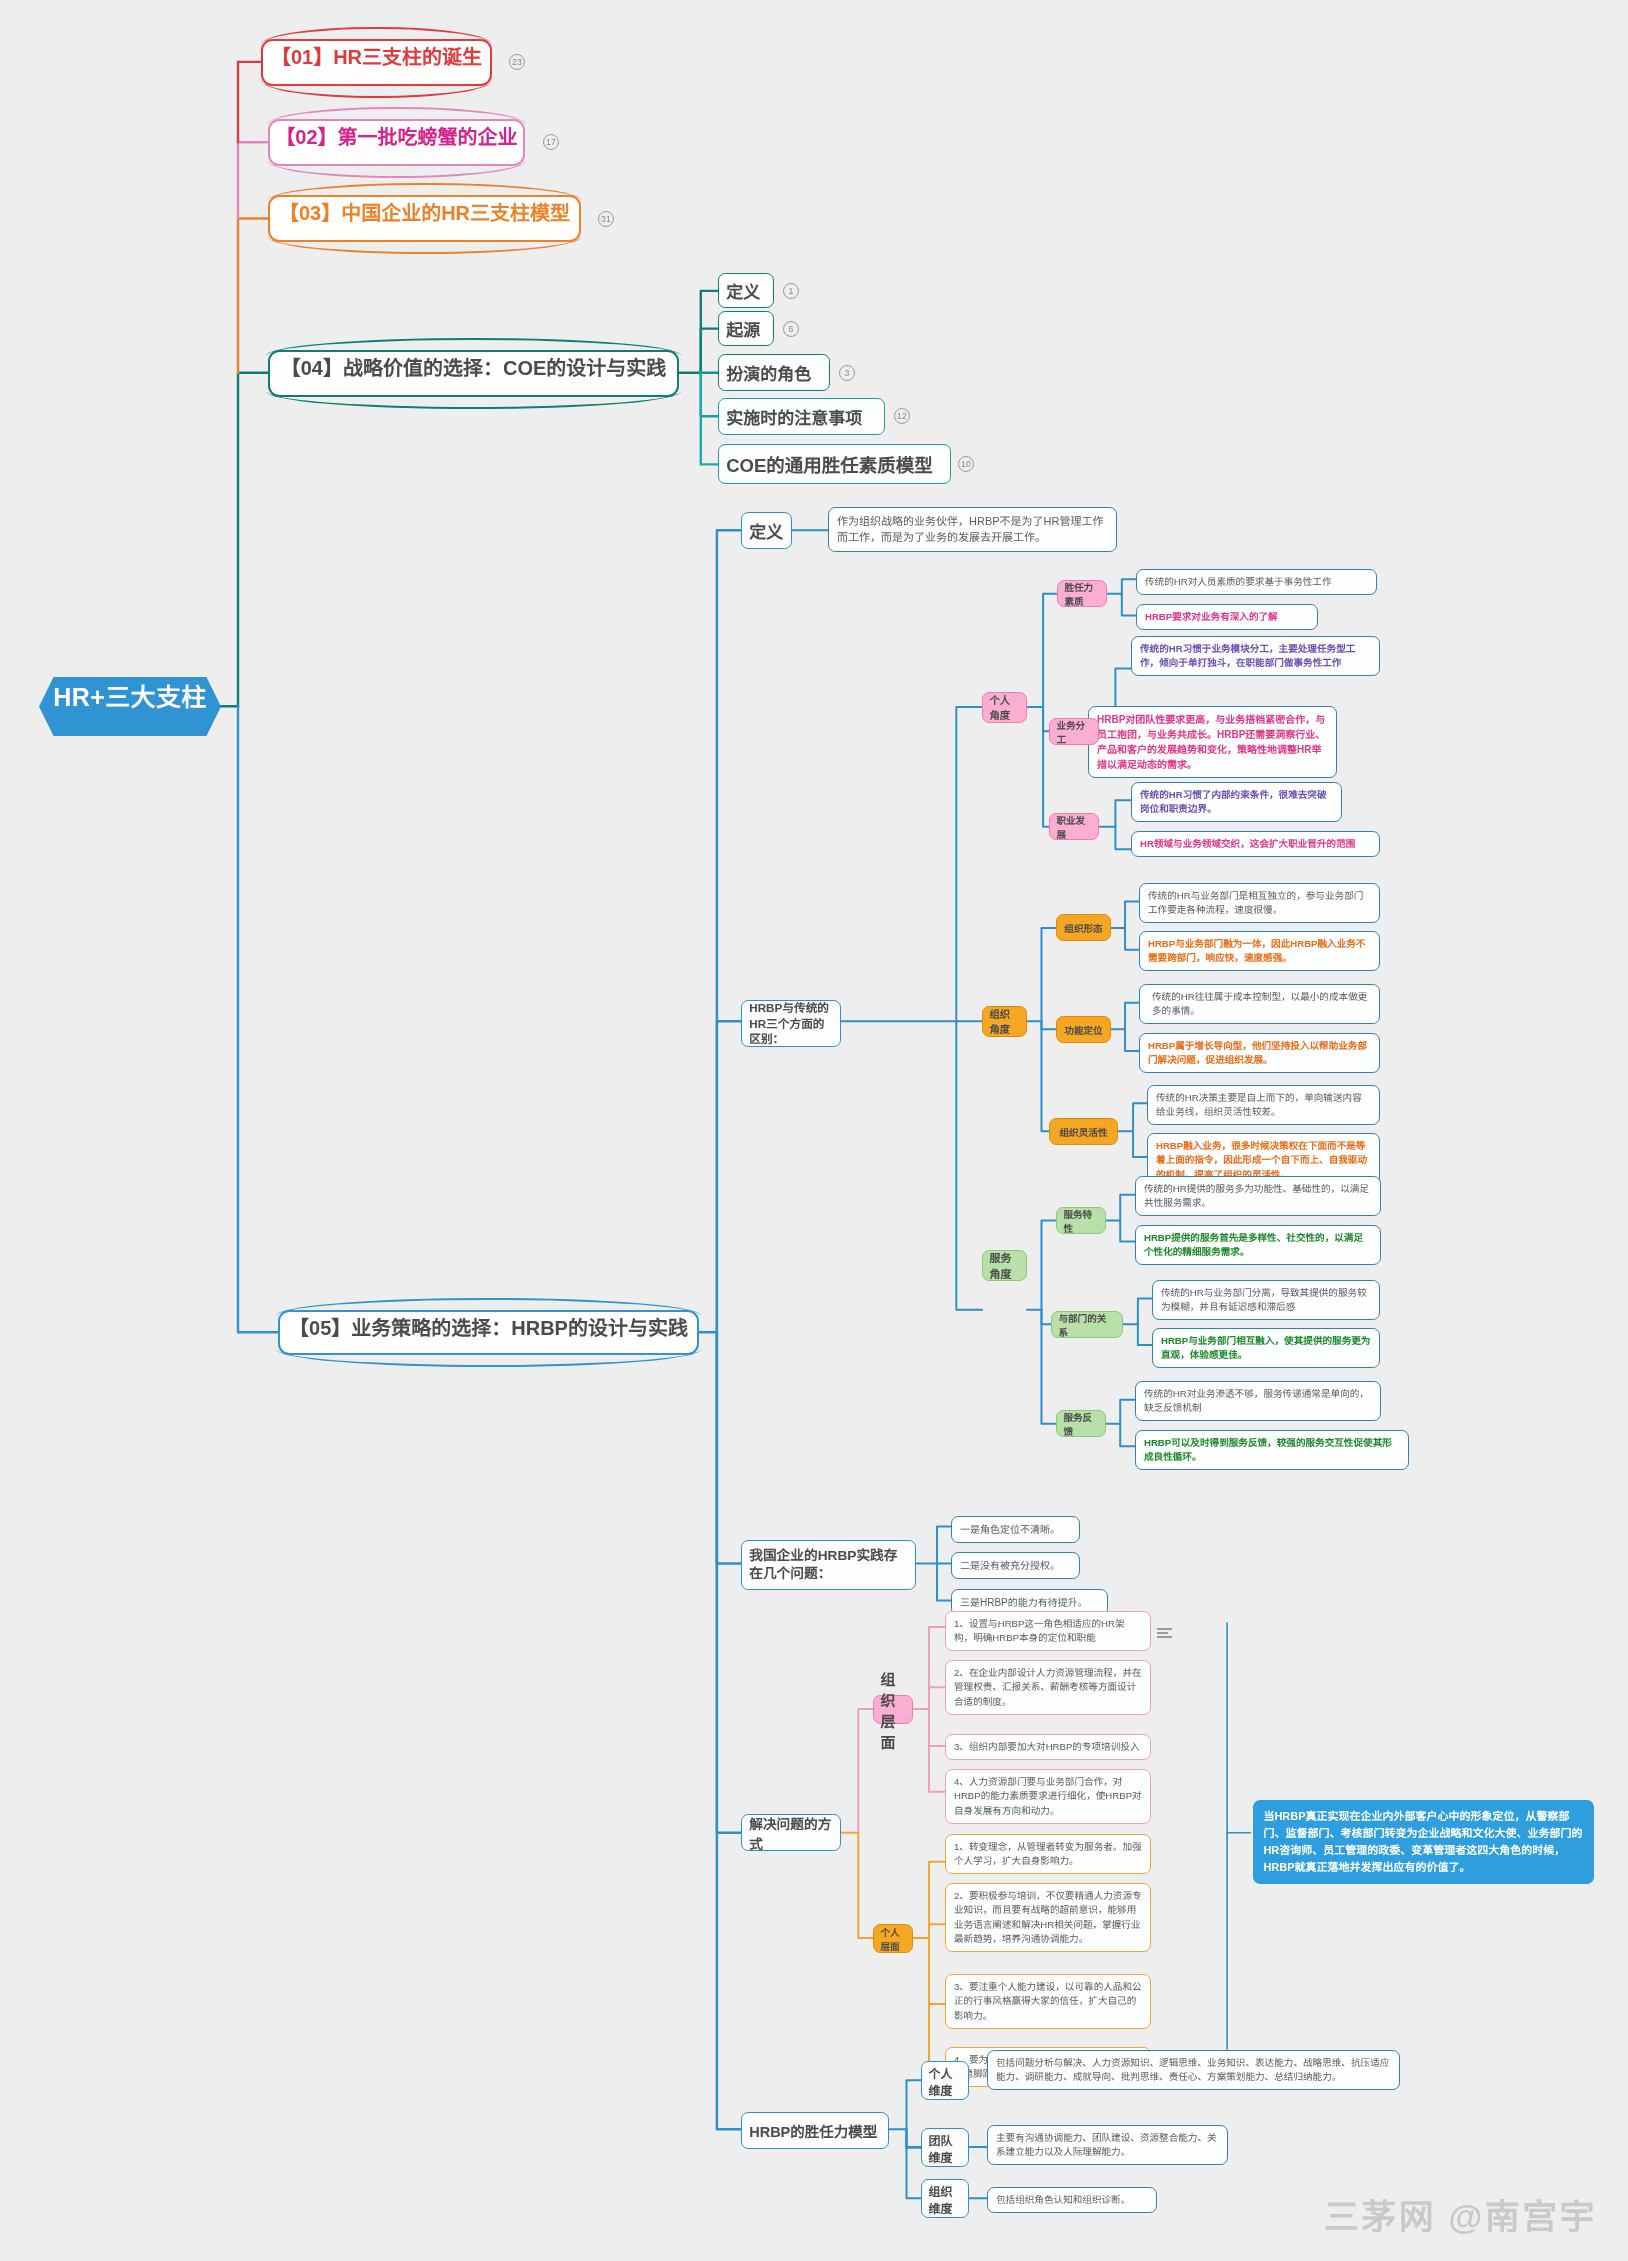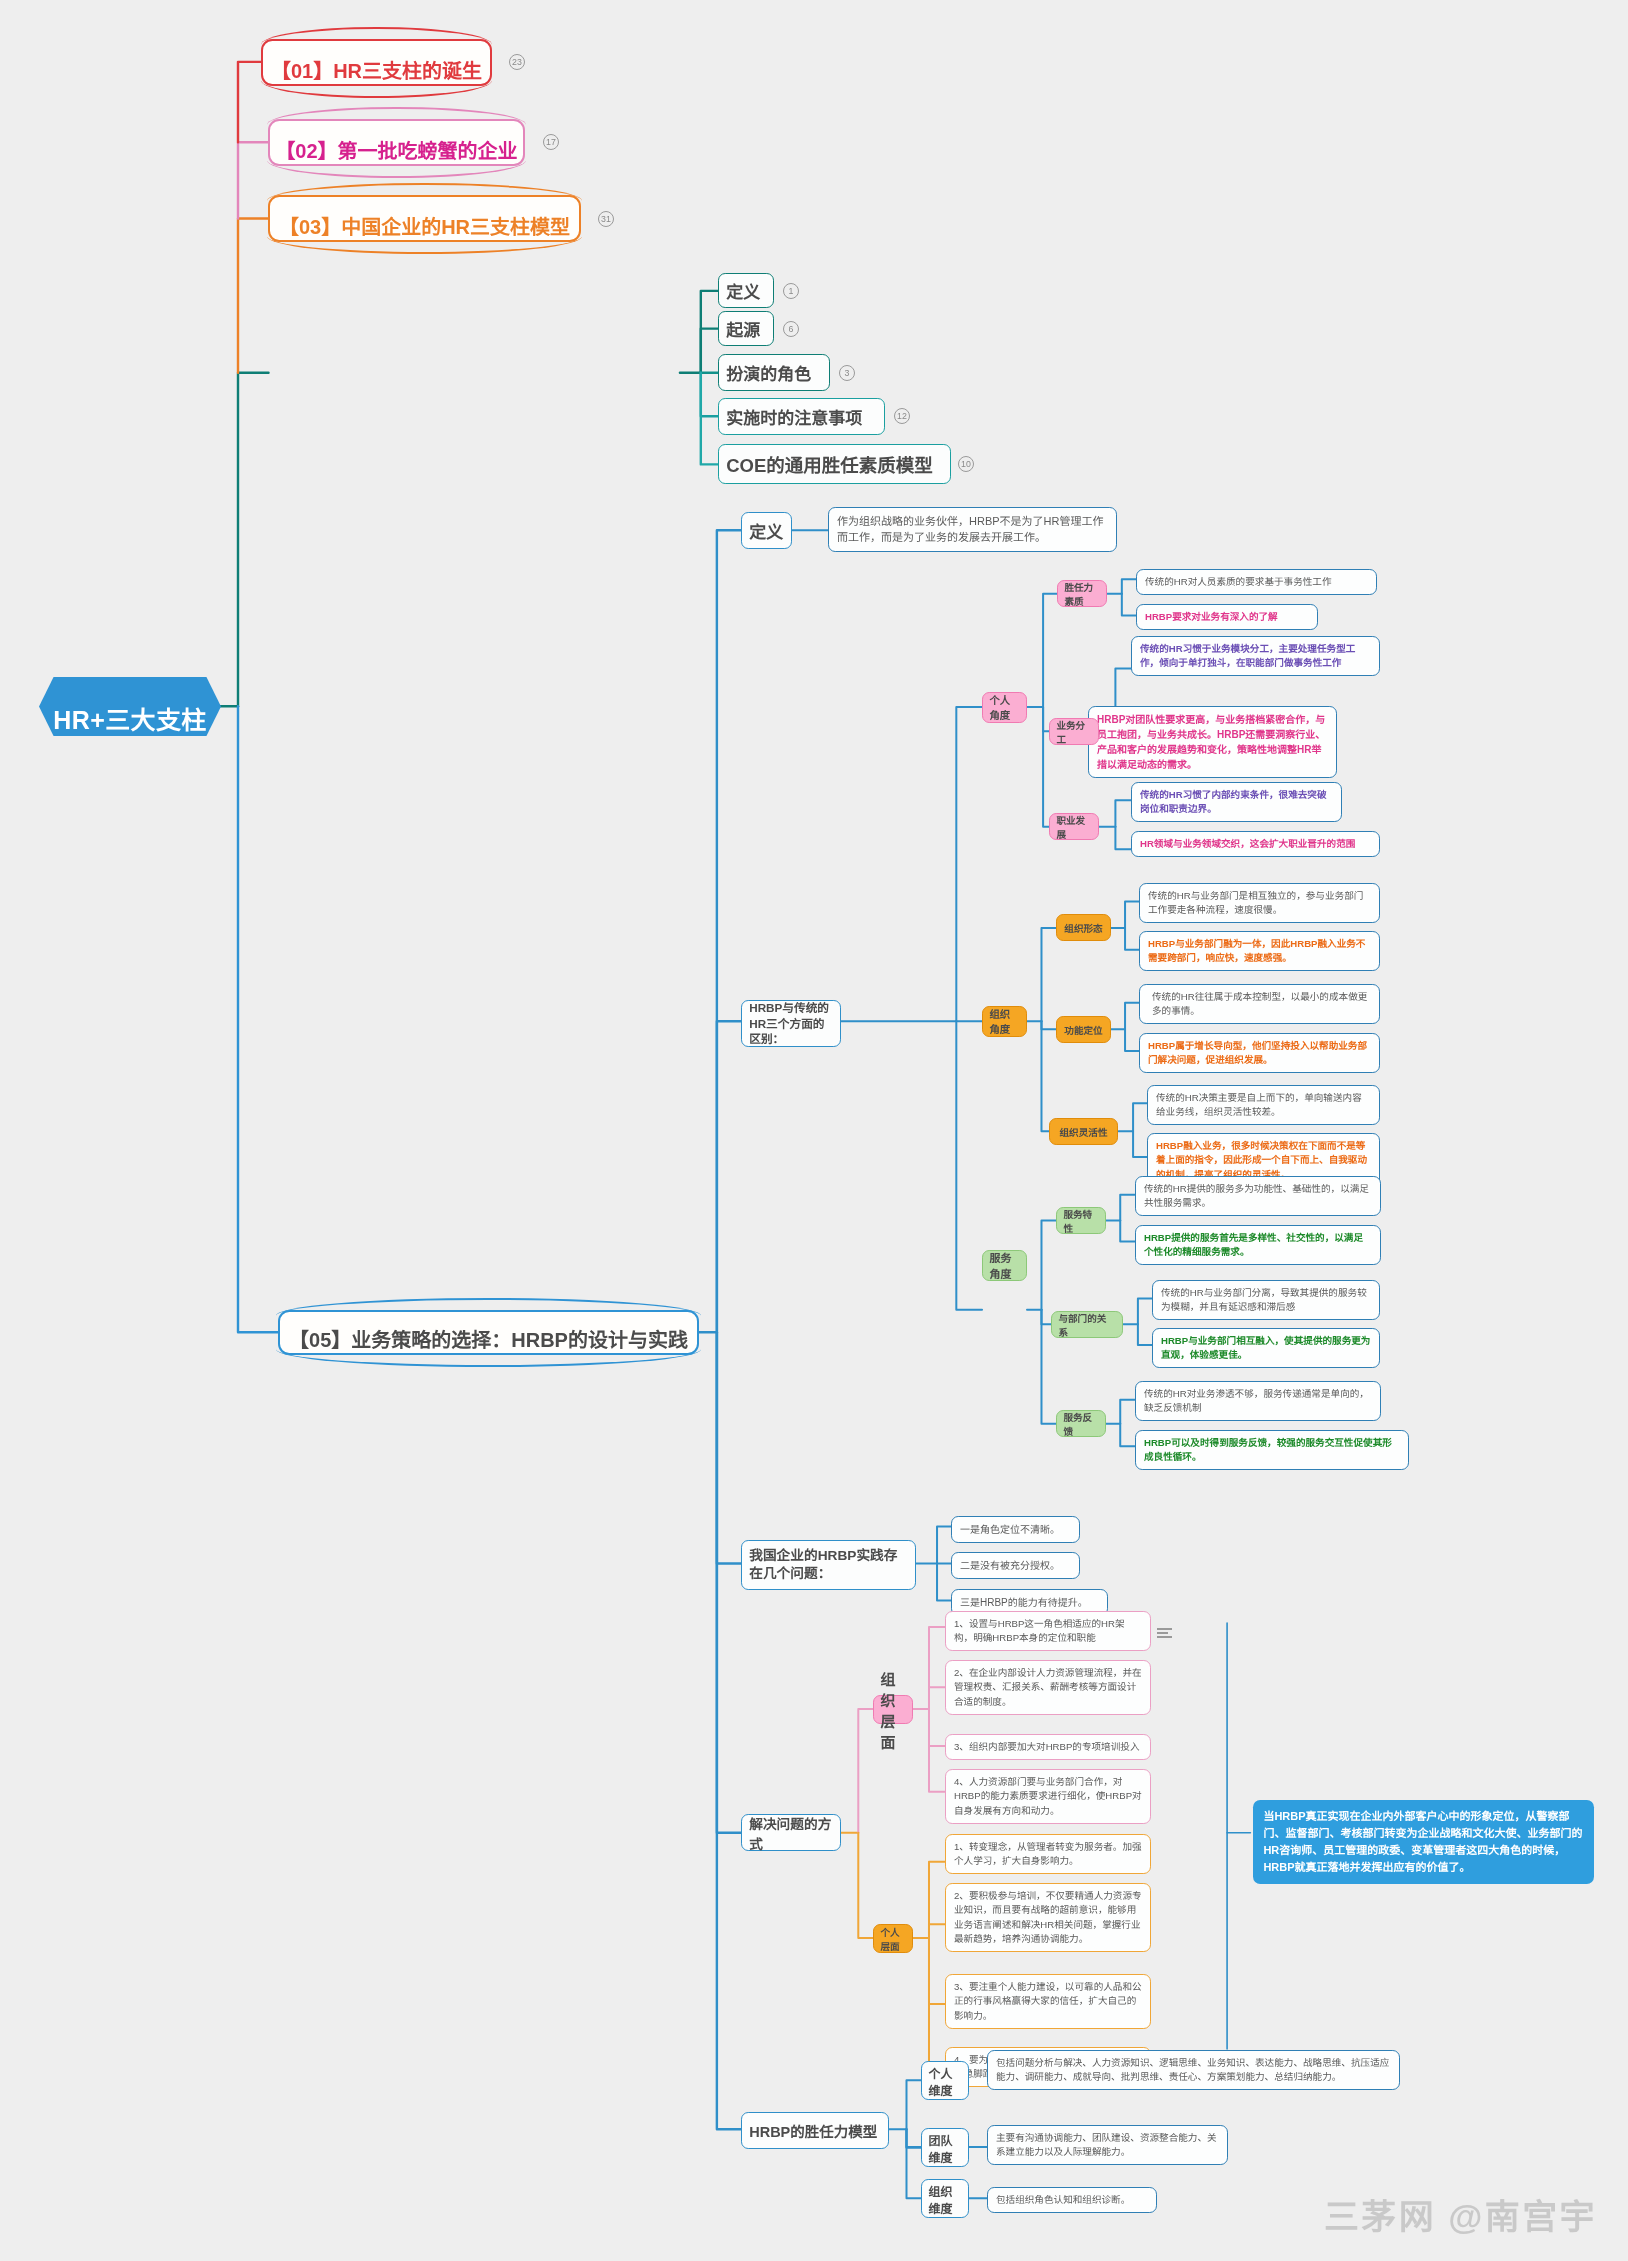--- a/index.html
+++ b/index.html
@@ -8,21 +8,21 @@
   body {
     width: 1629px; height: 2261px;
     background: #eeeeee;
     font-family: "Liberation Sans", "DejaVu Sans", sans-serif;
     position: relative;
     overflow: hidden;
   }
   #canvas { position:absolute; inset:0; }
   #wires { position:absolute; left:0; top:0; width:1629px; height:2261px; pointer-events:none; }
 
-  .node { position:absolute; background:#fdfdfb; display:flex; align-items:flex-end; }
+  .node { position:absolute; background:#fdfdfb; display:flex; align-items:flex-start; }
   .node .txt { display:block; }
 
   
   #root {
     left:39px; top:677px; width:182px; height:59px;
     background:#2f93d4; color:#fff;
     font-size:25px; font-weight:bold; letter-spacing:0.4px;
     justify-content:center;
     clip-path: polygon(0% 50%, 8% 0%, 92% 0%, 100% 50%, 92% 100%, 8% 100%);
     z-index:5;
@@ -252,20 +252,25 @@
   </div>
   <div class="badge" style="left:543px; top:134px;">17</div>
 
   <div class="node chapter" id="ch03">
     <span class="lens-top"></span>
     <span class="lens-bot"></span>
     <span class="txt">【03】中国企业的HR三支柱模型</span>
   </div>
   <div class="badge" style="left:598px; top:211px;">31</div>
 
+  <div class="node chapter" id="ch04">
+    <span class="lens-top"></span>
+    <span class="lens-bot"></span>
+    <span class="txt">【04】战略价值的选择：COE的设计与实践</span>
+  </div>
 
   <div class="node chapter" id="ch05">
     <span class="lens-top"></span>
     <span class="lens-bot"></span>
     <span class="txt">【05】业务策略的选择：HRBP的设计与实践</span>
   </div>
 
   <div class="bx teal bold" style="left:718px; top:273px; width:56px; height:35px; font-size:17px;">
     <span>定义</span>
   </div>

